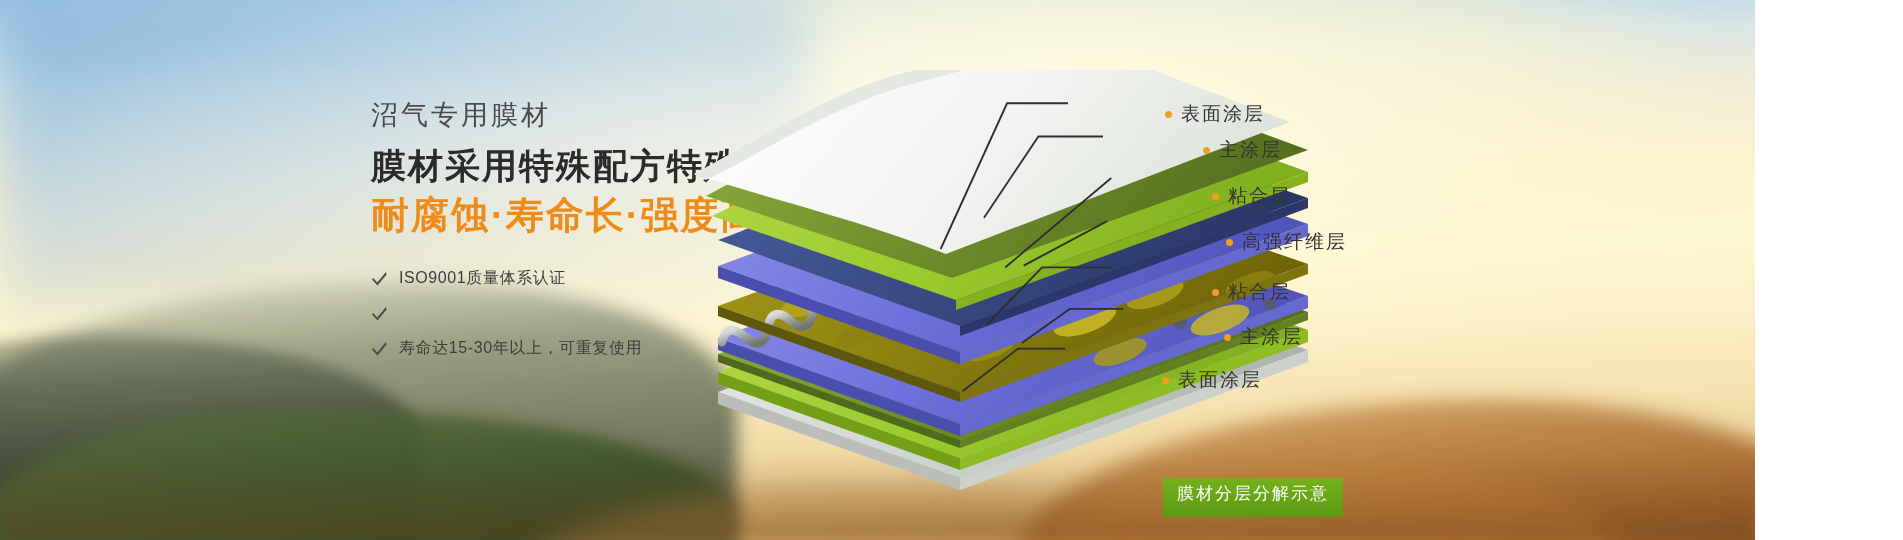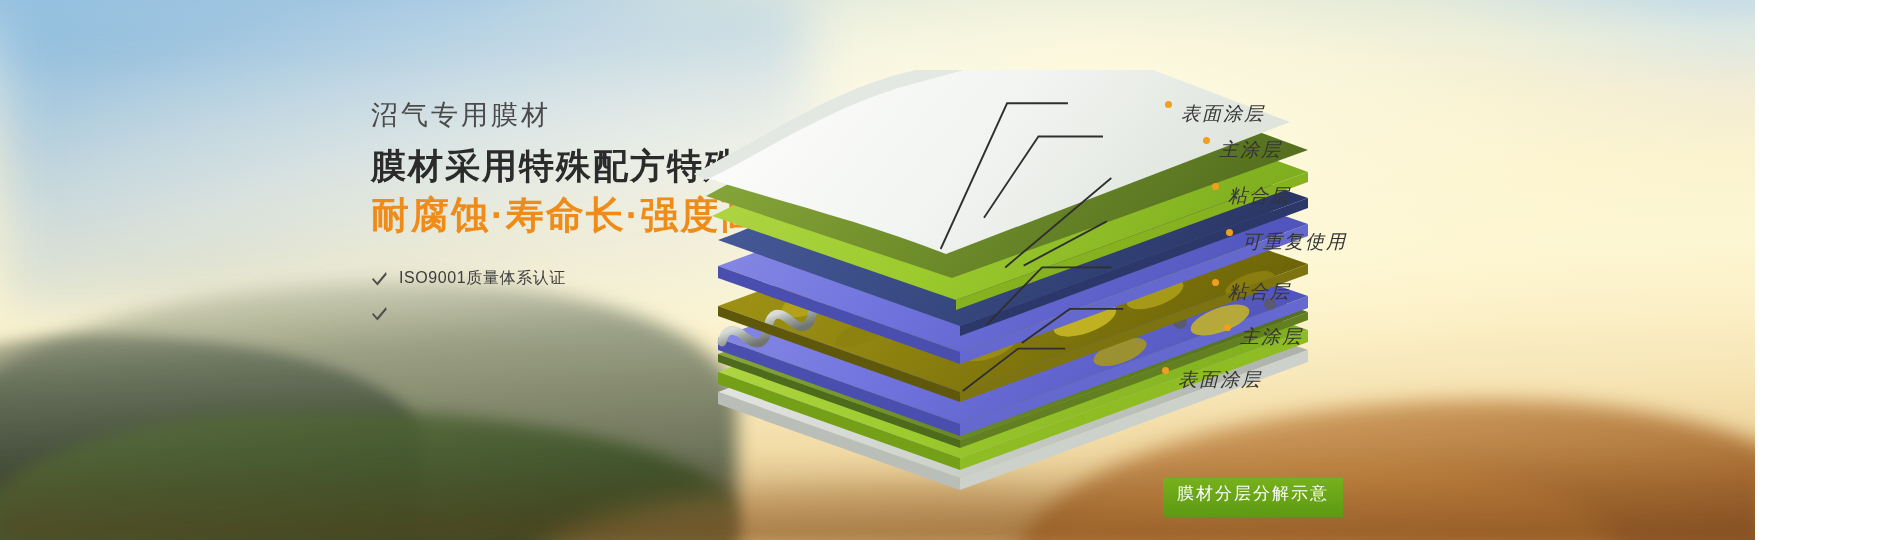--- a/index.html
+++ b/index.html
@@ -151,23 +151,22 @@
     left:660px; top:70px;
     width:700px; height:430px;
   }
   .illus svg { width:100%; height:100%; display:block; }
 
   
   .callouts { position:absolute; inset:0; }
   .callout {
     position:absolute;
     display:flex;
-    align-items:flex-start;
-    white-space:nowrap;
-    font-style:italic;
+    align-items:center;
+    white-space:nowrap;
   }
   .callout .dot {
     width:7px; height:7px;
     border-radius:50%;
     background:#f0a01e;
     margin-right:9px;
     flex:0 0 auto;
   }
   .callout .ctext {
     font-size:19px;
@@ -220,20 +219,28 @@
           </svg>
         </span>
         <span class="feature-label">ISO9001质量体系认证</span>
       </li>
       <li class="feature">
         <span class="tick">
           <svg viewBox="0 0 20 20" width="17" height="17" aria-hidden="true">
             <path d="M2.6 9.4 L7.3 14.6 L17.6 2.4 L18.4 5.2 L7.6 18.1 L1.2 11.3 Z" fill="#4d4d4d"></path>
           </svg>
         </span>
+      </li>
+      <li class="feature">
+        <span class="tick">
+          <svg viewBox="0 0 20 20" width="17" height="17" aria-hidden="true">
+            <path d="M2.6 9.4 L7.3 14.6 L17.6 2.4 L18.4 5.2 L7.6 18.1 L1.2 11.3 Z" fill="#4d4d4d"></path>
+          </svg>
+        </span>
+        <span class="feature-label">寿命达15-30年以上，可重复使用</span>
       </li>
     </ul>
   </div>
 
   <div class="illus">
     <svg viewBox="0 0 700 430" preserveAspectRatio="none" aria-hidden="true">
       <defs>
         <linearGradient id="gWhite" x1="0" y1="0" x2="1" y2="0.3">
           <stop offset="0%" stop-color="#ffffff"></stop>
           <stop offset="55%" stop-color="#f3f5f2"></stop>
@@ -386,21 +393,21 @@
     <div class="callout" style="left:1203px; top:137px;">
       <span class="dot"></span>
       <span class="ctext">主涂层</span>
     </div>
     <div class="callout" style="left:1212px; top:183px;">
       <span class="dot"></span>
       <span class="ctext">粘合层</span>
     </div>
     <div class="callout" style="left:1226px; top:229px;">
       <span class="dot"></span>
-      <span class="ctext">可重复使用</span>
+      <span class="ctext">高强纤维层</span>
     </div>
     <div class="callout" style="left:1212px; top:279px;">
       <span class="dot"></span>
       <span class="ctext">粘合层</span>
     </div>
     <div class="callout" style="left:1224px; top:324px;">
       <span class="dot"></span>
       <span class="ctext">主涂层</span>
     </div>
     <div class="callout" style="left:1162px; top:367px;">

